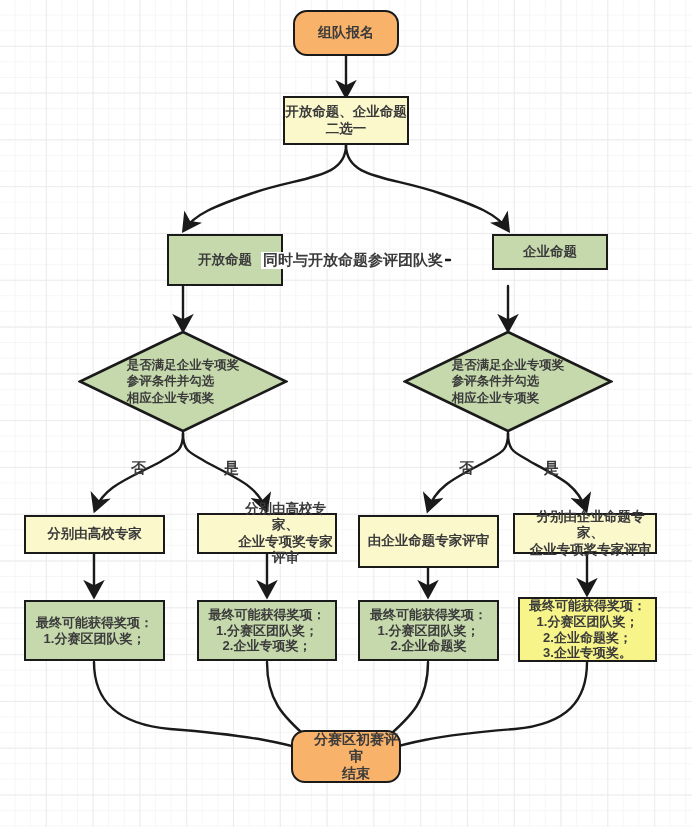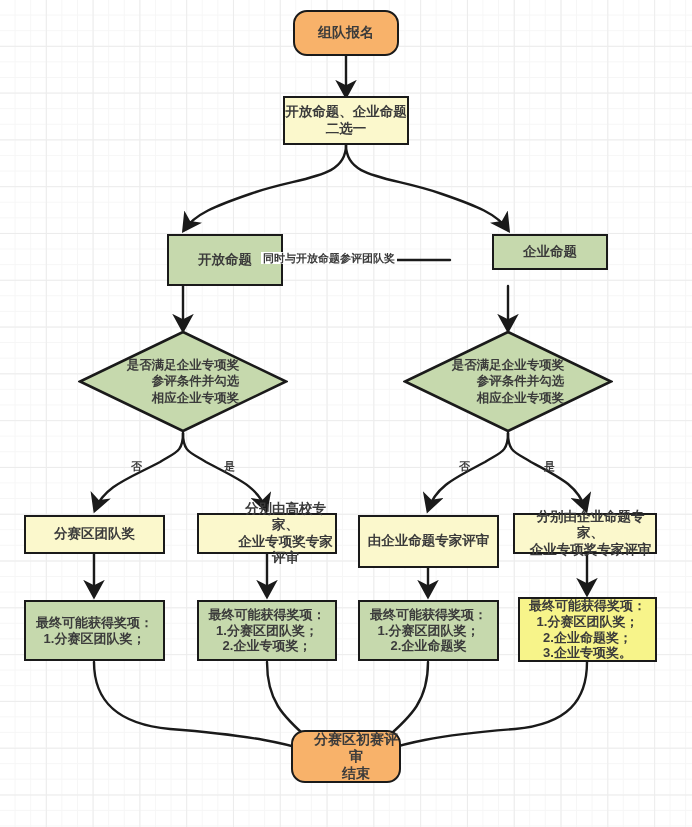--- a/index.html
+++ b/index.html
@@ -52,27 +52,27 @@
     position:absolute;
     border:none;
     background:transparent;
   }
   .diamond .dshape{
     position:absolute;left:0;top:0;width:100%;height:100%;
   }
   .diamond .dlabel{
     position:absolute;left:0;top:0;width:100%;height:100%;
     display:flex;align-items:center;justify-content:center;
-    text-align:right;white-space:pre-line;
+    text-align:left;white-space:pre-line;
     font-size:12.5px;font-weight:bold;color:#3b3b3b;line-height:1.3;
   }
 
   .edge-label{
     position:absolute;
-    font-size:11px;
+    font-size:15px;
     font-weight:bold;
     color:#3b3b3b;
     background:#ffffff;
     padding:0 2px;
     white-space:nowrap;
     line-height:1.1;
   }
   .edge-label.plain{background:transparent;}
 </style>
 </head>
@@ -156,21 +156,21 @@
 参评条件并勾选
 相应企业专项奖</div>
   </div>
 
   <div class="edge-label plain" style="left:129px;top:460px;">否</div>
   <div class="edge-label plain" style="left:222px;top:460px;">是</div>
   <div class="edge-label plain" style="left:457px;top:460px;">否</div>
   <div class="edge-label plain" style="left:542px;top:460px;">是</div>
 
   <div class="node process-yellow" style="left:24px;top:515px;width:141px;height:39px;">
-    <span>分赛区团队奖</span>
+    <span>分别由高校专家</span>
   </div>
 
   <div class="node process-yellow" style="left:197px;top:513px;width:140px;height:41px;padding-left:37px;">
     <span>分别由高校专家、
 企业专项奖专家评审</span>
   </div>
 
   <div class="node process-yellow" style="left:358px;top:515px;width:141px;height:53px;">
     <span>由企业命题专家评审</span>
   </div>

